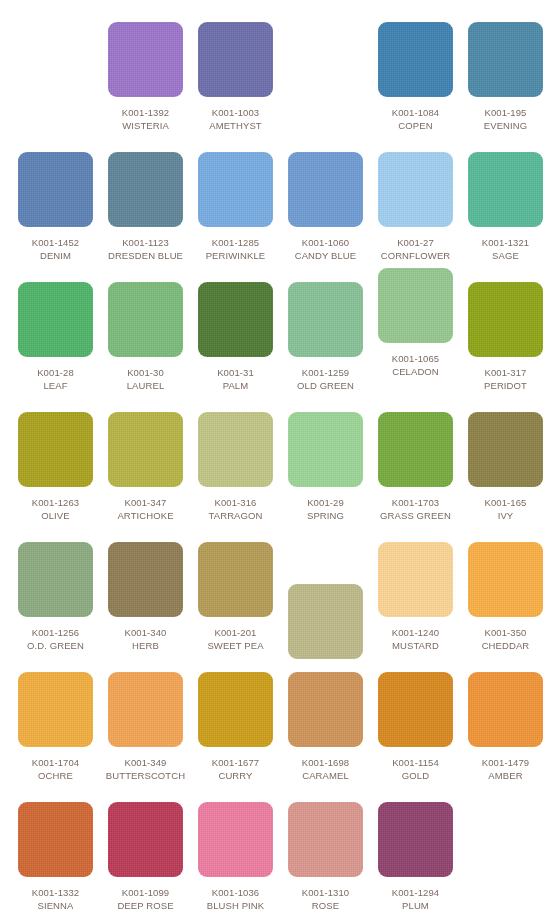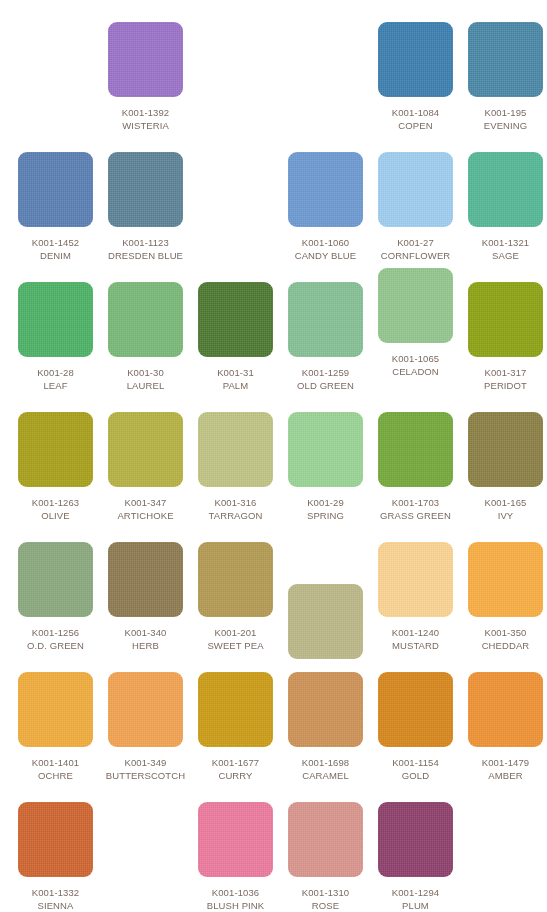--- a/index.html
+++ b/index.html
@@ -58,40 +58,50 @@
 </style>
 </head>
 <body style="background: rgb(255, 255, 255);">
 
 <div id="swatch-grid">
     <div class="swatch-cell" style="left: 100.5px; top: 22px;">
       <div class="swatch-chip" title="WISTERIA" style="background: rgb(154, 114, 200);"></div>
       <div class="swatch-code">K001-1392</div>
       <div class="swatch-name">WISTERIA</div>
     </div>
+    <div class="swatch-cell" style="left: 190.5px; top: 22px;">
+      <div class="swatch-chip" title="AMETHYST" style="background: rgb(106, 108, 170);"></div>
+      <div class="swatch-code">K001-1003</div>
+      <div class="swatch-name">AMETHYST</div>
+    </div>
     <div class="swatch-cell" style="left: 370.5px; top: 22px;">
       <div class="swatch-chip" title="COPEN" style="background: rgb(60, 127, 176);"></div>
       <div class="swatch-code">K001-1084</div>
       <div class="swatch-name">COPEN</div>
     </div>
     <div class="swatch-cell" style="left: 460.5px; top: 22px;">
       <div class="swatch-chip" title="EVENING" style="background: rgb(74, 135, 167);"></div>
       <div class="swatch-code">K001-195</div>
       <div class="swatch-name">EVENING</div>
     </div>
     <div class="swatch-cell" style="left: 10.5px; top: 152px;">
       <div class="swatch-chip" title="DENIM" style="background: rgb(91, 127, 180);"></div>
       <div class="swatch-code">K001-1452</div>
       <div class="swatch-name">DENIM</div>
     </div>
     <div class="swatch-cell" style="left: 100.5px; top: 152px;">
       <div class="swatch-chip" title="DRESDEN BLUE" style="background: rgb(93, 131, 150);"></div>
       <div class="swatch-code">K001-1123</div>
       <div class="swatch-name">DRESDEN BLUE</div>
     </div>
+    <div class="swatch-cell" style="left: 190.5px; top: 152px;">
+      <div class="swatch-chip" title="PERIWINKLE" style="background: rgb(117, 170, 224);"></div>
+      <div class="swatch-code">K001-1285</div>
+      <div class="swatch-name">PERIWINKLE</div>
+    </div>
     <div class="swatch-cell" style="left: 280.5px; top: 152px;">
       <div class="swatch-chip" title="CANDY BLUE" style="background: rgb(109, 154, 210);"></div>
       <div class="swatch-code">K001-1060</div>
       <div class="swatch-name">CANDY BLUE</div>
     </div>
     <div class="swatch-cell" style="left: 370.5px; top: 152px;">
       <div class="swatch-chip" title="CORNFLOWER" style="background: rgb(159, 205, 240);"></div>
       <div class="swatch-code">K001-27</div>
       <div class="swatch-name">CORNFLOWER</div>
     </div>
@@ -185,21 +195,21 @@
       <div class="swatch-code">K001-1240</div>
       <div class="swatch-name">MUSTARD</div>
     </div>
     <div class="swatch-cell" style="left: 460.5px; top: 542px;">
       <div class="swatch-chip" title="CHEDDAR" style="background: rgb(249, 173, 66);"></div>
       <div class="swatch-code">K001-350</div>
       <div class="swatch-name">CHEDDAR</div>
     </div>
     <div class="swatch-cell" style="left: 10.5px; top: 672px;">
       <div class="swatch-chip" title="OCHRE" style="background: rgb(240, 172, 60);"></div>
-      <div class="swatch-code">K001-1401</div>
+      <div class="swatch-code">K001-1704</div>
       <div class="swatch-name">OCHRE</div>
     </div>
     <div class="swatch-cell" style="left: 100.5px; top: 672px;">
       <div class="swatch-chip" title="BUTTERSCOTCH" style="background: rgb(242, 163, 81);"></div>
       <div class="swatch-code">K001-349</div>
       <div class="swatch-name">BUTTERSCOTCH</div>
     </div>
     <div class="swatch-cell" style="left: 190.5px; top: 672px;">
       <div class="swatch-chip" title="CURRY" style="background: rgb(203, 156, 22);"></div>
       <div class="swatch-code">K001-1677</div>
@@ -218,20 +228,25 @@
     <div class="swatch-cell" style="left: 460.5px; top: 672px;">
       <div class="swatch-chip" title="AMBER" style="background: rgb(239, 146, 53);"></div>
       <div class="swatch-code">K001-1479</div>
       <div class="swatch-name">AMBER</div>
     </div>
     <div class="swatch-cell" style="left: 10.5px; top: 802px;">
       <div class="swatch-chip" title="SIENNA" style="background: rgb(207, 101, 49);"></div>
       <div class="swatch-code">K001-1332</div>
       <div class="swatch-name">SIENNA</div>
     </div>
+    <div class="swatch-cell" style="left: 100.5px; top: 802px;">
+      <div class="swatch-chip" title="DEEP ROSE" style="background: rgb(185, 55, 83);"></div>
+      <div class="swatch-code">K001-1099</div>
+      <div class="swatch-name">DEEP ROSE</div>
+    </div>
     <div class="swatch-cell" style="left: 190.5px; top: 802px;">
       <div class="swatch-chip" title="BLUSH PINK" style="background: rgb(236, 122, 158);"></div>
       <div class="swatch-code">K001-1036</div>
       <div class="swatch-name">BLUSH PINK</div>
     </div>
     <div class="swatch-cell" style="left: 280.5px; top: 802px;">
       <div class="swatch-chip" title="ROSE" style="background: rgb(216, 150, 141);"></div>
       <div class="swatch-code">K001-1310</div>
       <div class="swatch-name">ROSE</div>
     </div>

